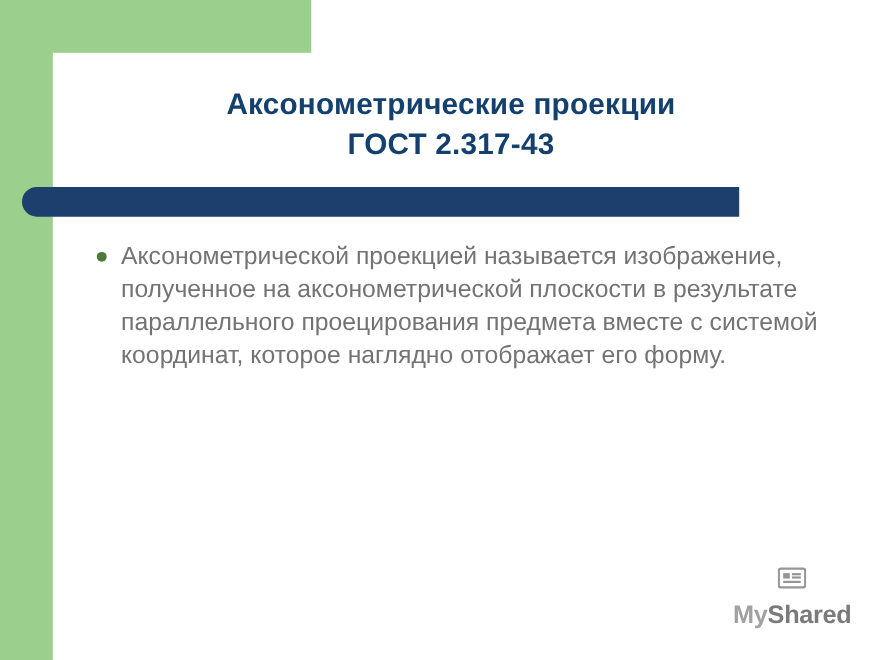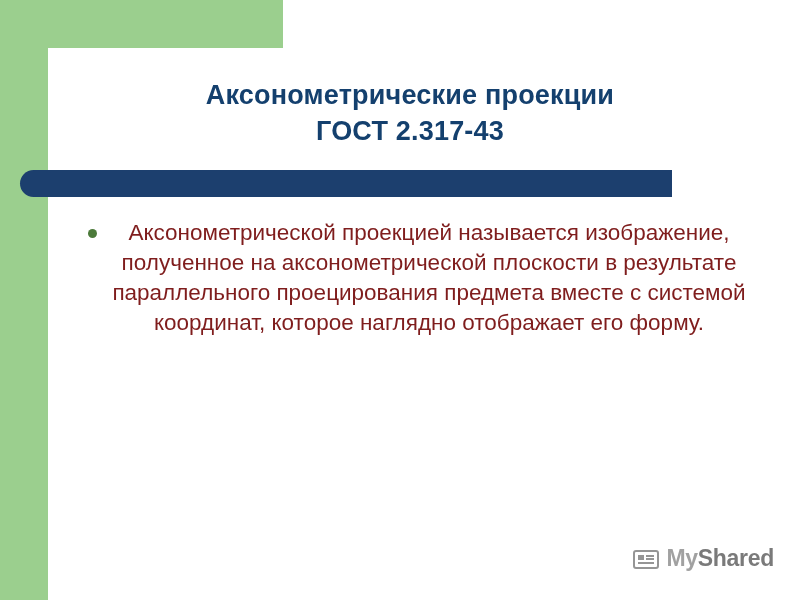--- a/index.html
+++ b/index.html
@@ -82,34 +82,35 @@
   }
   .bullet-dot {
     display: block;
     width: 9px;
     height: 9px;
     border-radius: 50%;
     background: #4c7a3a;
   }
   .bullet-text {
     flex: 1;
-    color: #7f1d1d;
+    color: #737373;
     font-size: 22.5px;
     line-height: 1.33;
-    text-align: center;
+    text-align: left;
   }
   
   .watermark {
     position: absolute;
     right: 26px;
     bottom: 28px;
     display: flex;
     align-items: center;
     gap: 7px;
     opacity: 0.92;
+    flex-direction: column;
   }
   .wm-logo {
     width: 26px;
     height: 26px;
     position: relative;
   }
   .wm-text {
     font-size: 23px;
     font-weight: bold;
     color: #8d8d8d;

